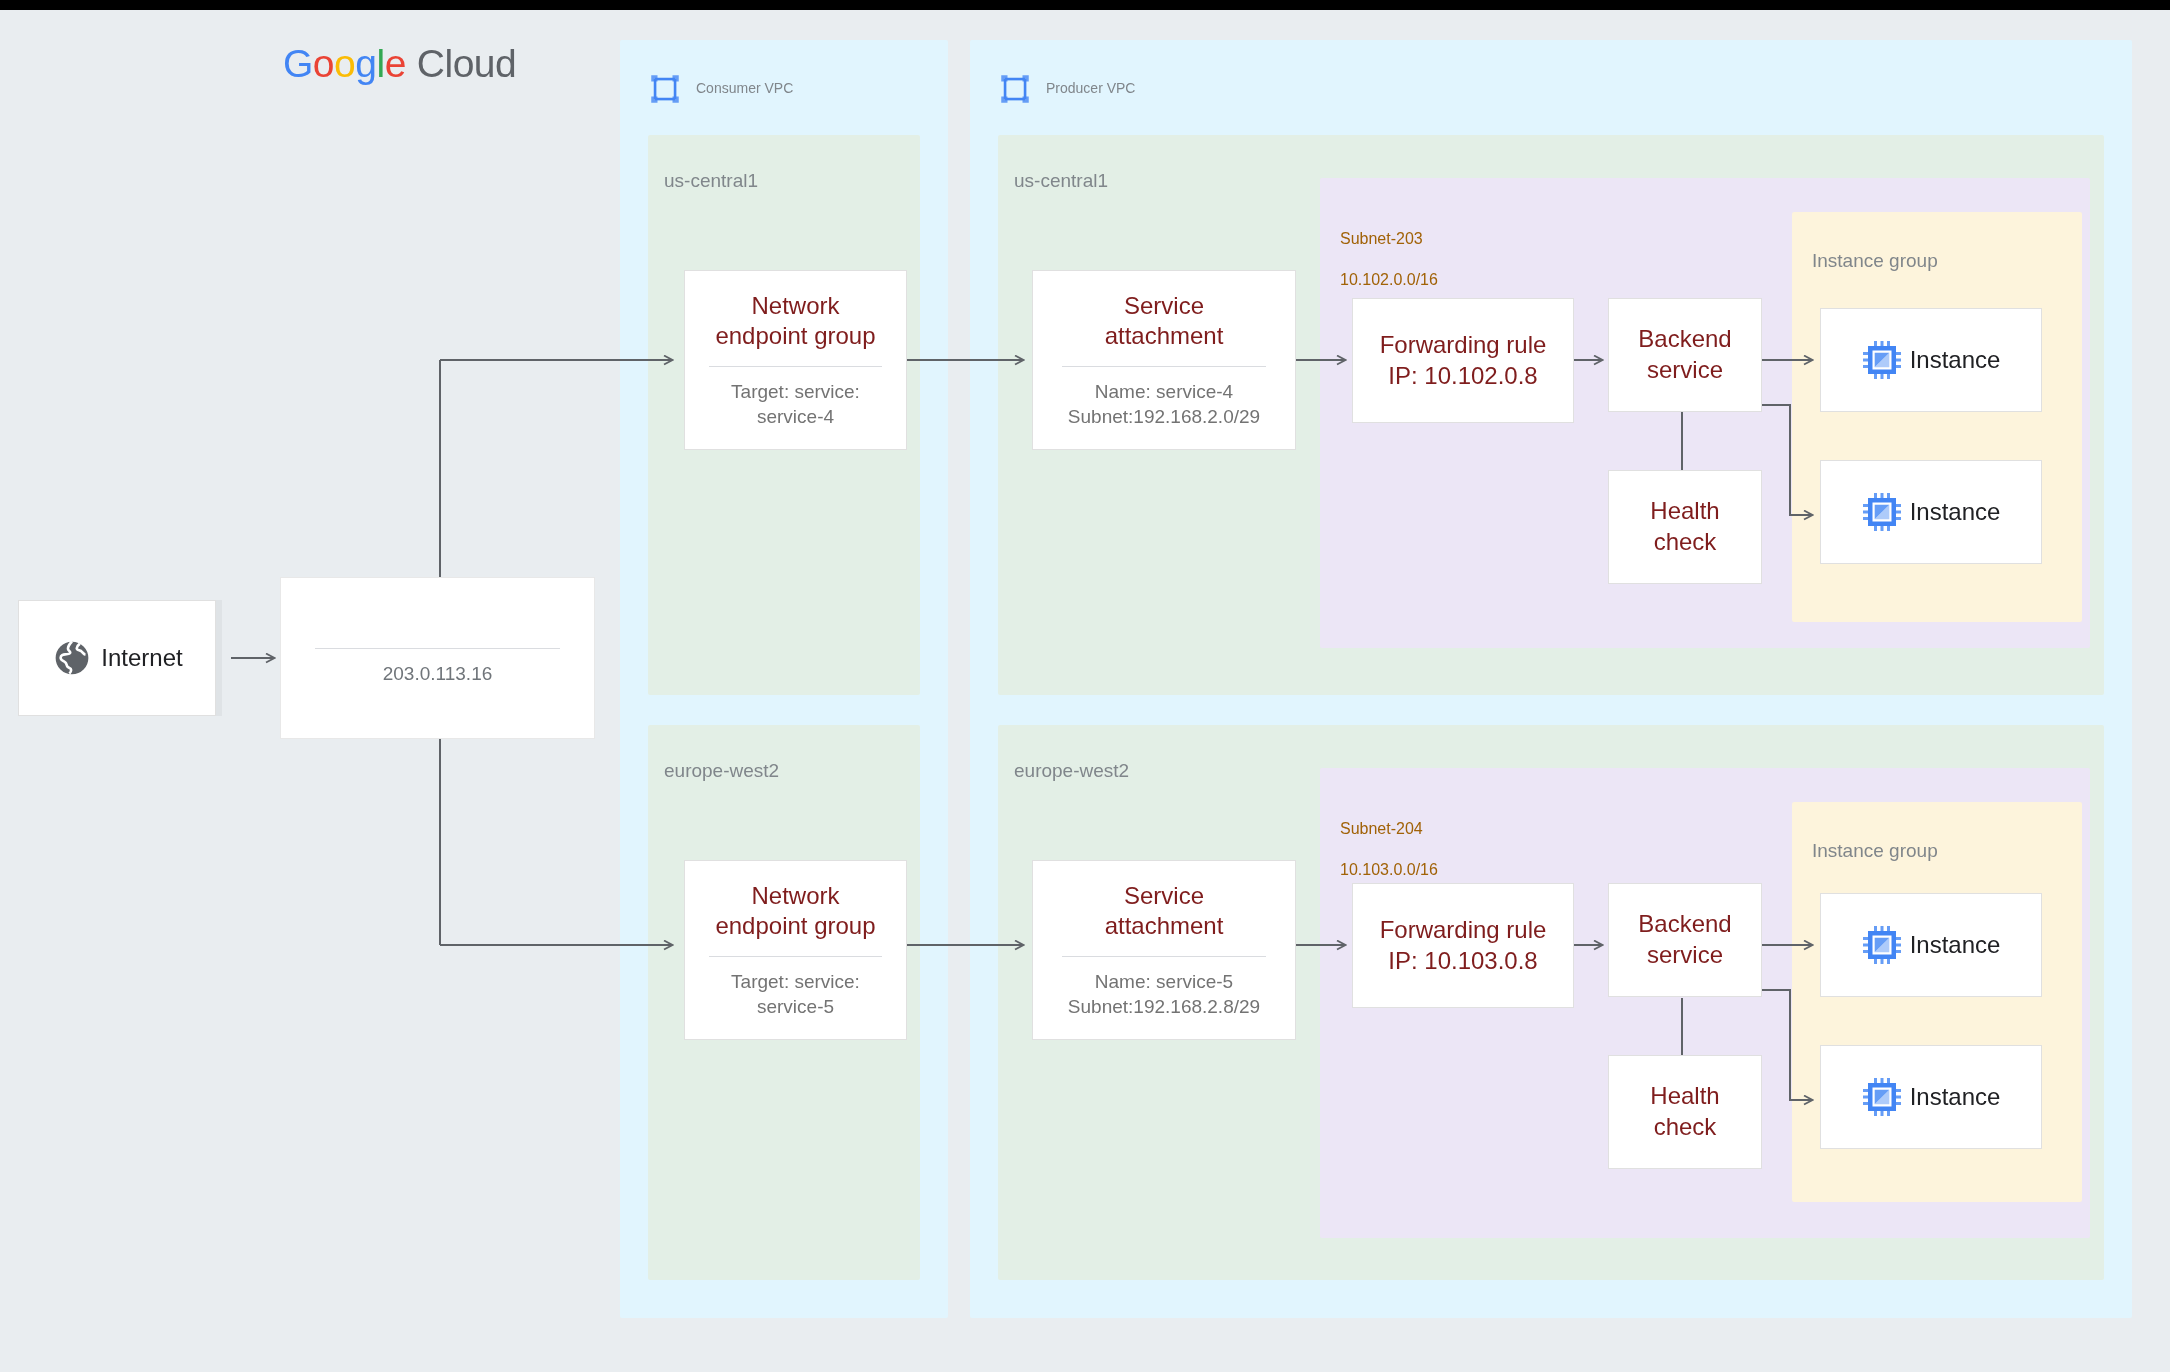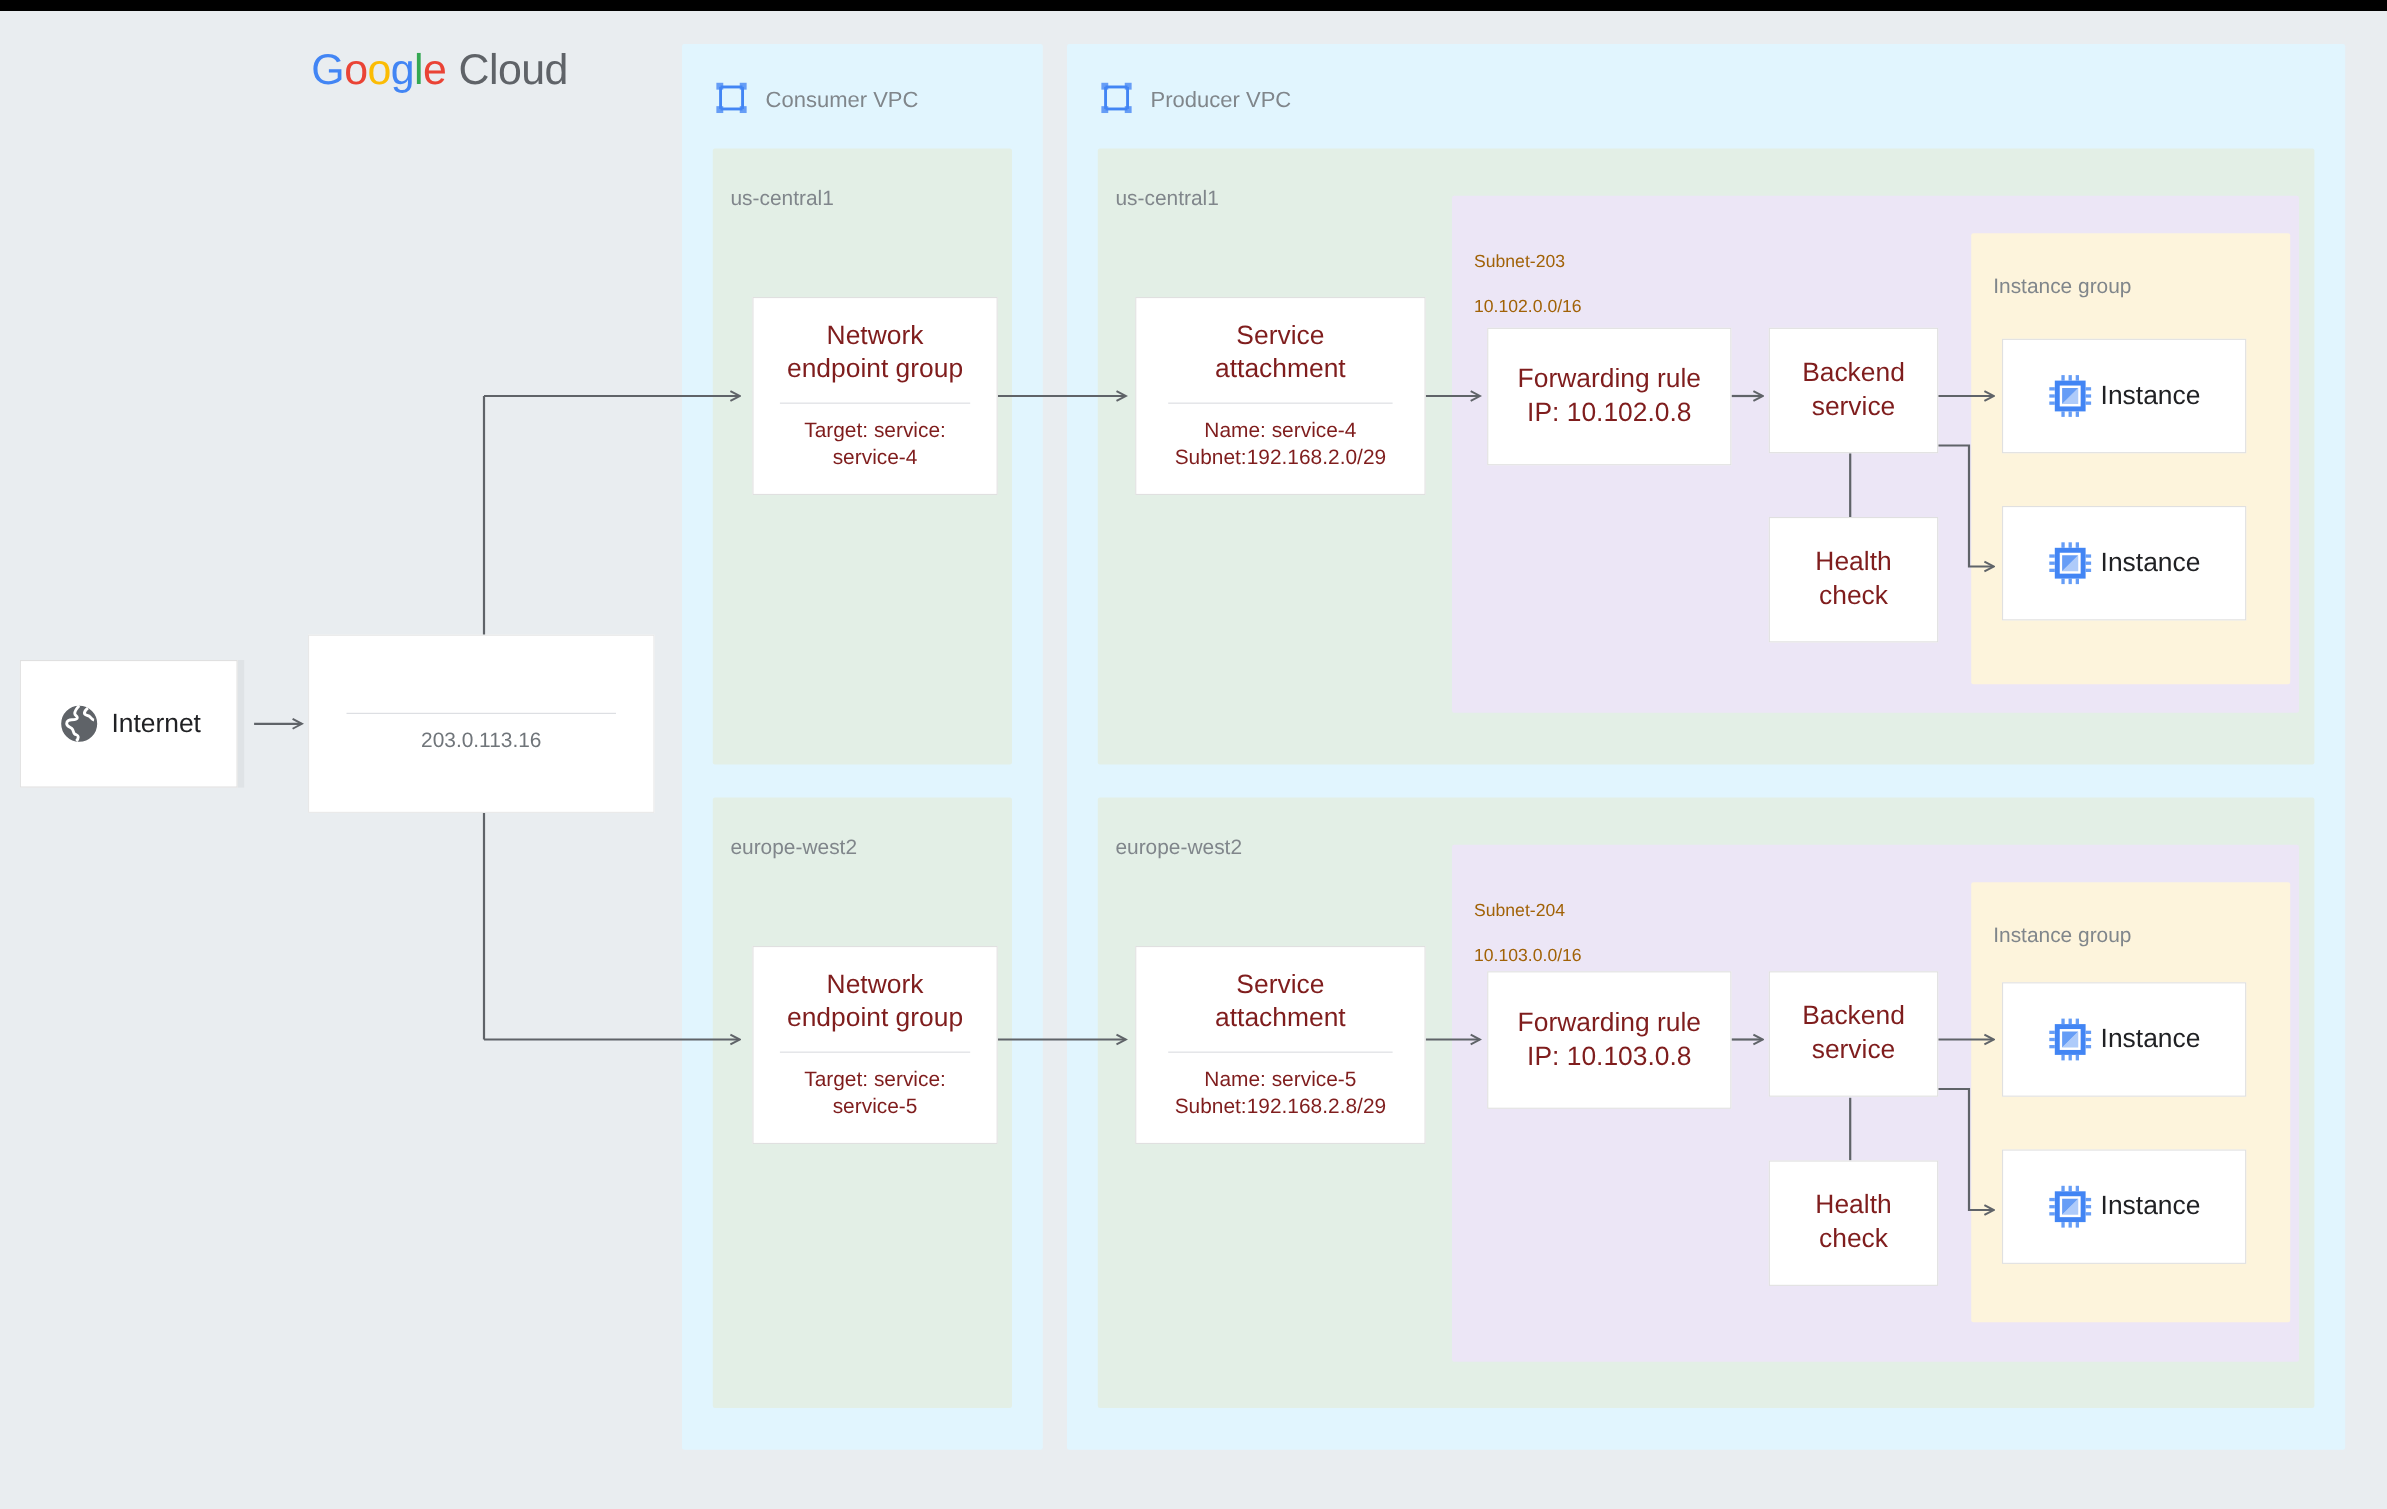--- a/index.html
+++ b/index.html
@@ -12,35 +12,35 @@
   .topbar{position:absolute;left:0;top:0;width:2170px;height:10px;background:#000;}
 
   
   .logo{position:absolute;left:283px;top:42px;font-size:39px;letter-spacing:-.5px;white-space:nowrap;}
   .logo span{font-family:"Liberation Sans","DejaVu Sans",sans-serif;}
   .g1{color:#4285f4}.g2{color:#ea4335}.g3{color:#fbbc05}.g4{color:#4285f4}
   .g5{color:#34a853}.g6{color:#ea4335}.gc{color:#5f6368;margin-left:11px;}
 
   
   .vpc{position:absolute;background:#e1f5fe;border-radius:2px;}
-  .vpc-title{position:absolute;color:#80868b;font-size:20px;white-space:nowrap;}
+  .vpc-title{position:absolute;color:#80868b;font-size:14px;white-space:nowrap;}
   .vpc-icon{position:absolute;width:30px;height:30px;}
   .region{position:absolute;background:#e3efe6;border-radius:2px;}
   .region-label{position:absolute;color:#80868b;font-size:19px;white-space:nowrap;}
   .subnet{position:absolute;background:#ece6f6;border-radius:2px;}
   .subnet-label{position:absolute;color:#a16207;font-size:16px;line-height:1.3;white-space:pre-line;}
   .igroup{position:absolute;background:#fdf4dc;border-radius:2px;}
   .igroup-label{position:absolute;color:#80868b;font-size:19px;white-space:nowrap;}
 
   
   .card{position:absolute;background:#fff;border:1px solid #e0e0e0;box-sizing:border-box;
         display:flex;flex-direction:column;align-items:center;justify-content:center;}
   .card .ttl{font-size:24px;color:#7f1d1d;text-align:center;line-height:1.28;}
   .card .rule{width:78%;height:1px;background:#dadce0;margin:14px 0 13px;}
-  .card .sub{font-size:19px;color:#7f1d1d;text-align:center;line-height:1.3;white-space:pre-line;}
+  .card .sub{font-size:19px;color:#737373;text-align:center;line-height:1.3;white-space:pre-line;}
 
   .iconcard{position:absolute;background:#fff;border:1px solid #e0e0e0;box-sizing:border-box;
         display:flex;flex-direction:row;align-items:center;justify-content:center;gap:8px;}
   .iconcard .lbl{font-size:24px;color:#202124;}
 
   .lbcard{position:absolute;background:#fff;border:1px solid #e8e8e8;box-sizing:border-box;
       display:flex;flex-direction:column;align-items:center;justify-content:center;}
   .lbrow{display:flex;flex-direction:row;align-items:center;gap:22px;}
   .lbrow .lbl{font-size:24px;color:#202124;line-height:1.28;}
 

